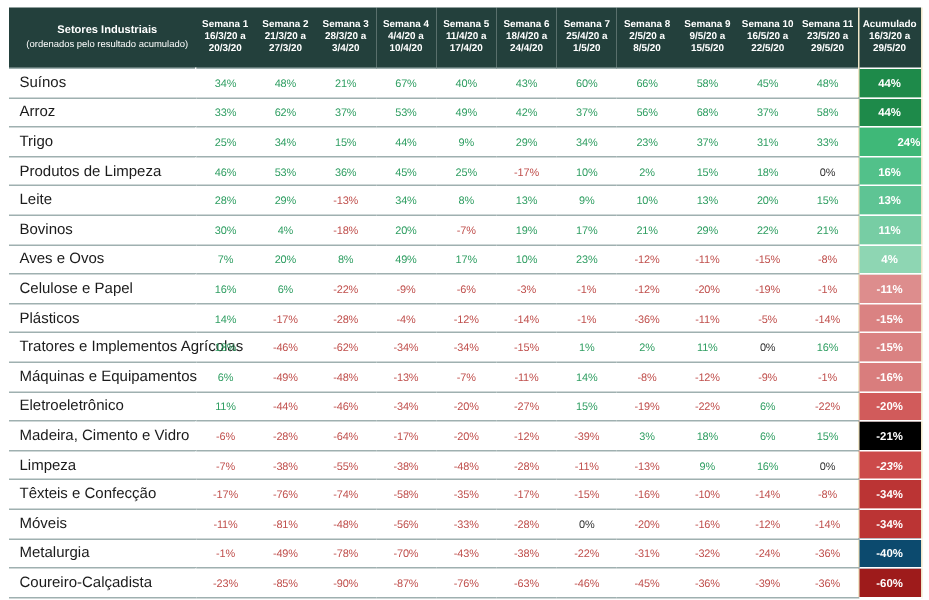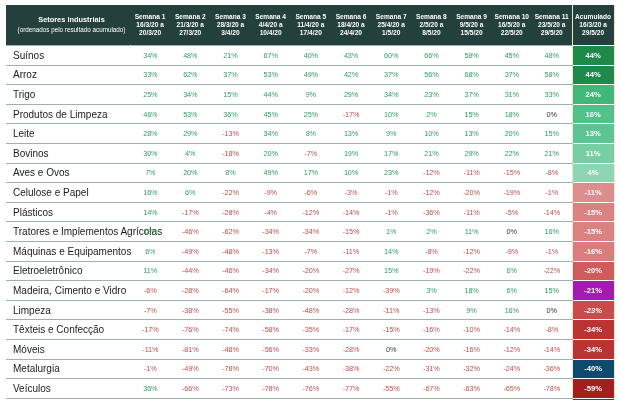--- a/index.html
+++ b/index.html
@@ -229,21 +229,21 @@
           <td class="val pos">34%</td>
           <td class="val pos">15%</td>
           <td class="val pos">44%</td>
           <td class="val pos">9%</td>
           <td class="val pos">29%</td>
           <td class="val pos">34%</td>
           <td class="val pos">23%</td>
           <td class="val pos">37%</td>
           <td class="val pos">31%</td>
           <td class="val pos">33%</td>
-          <td class="acc" style="background: rgb(63, 184, 120);">24%</td>
+          <td class="acc" style="background: rgb(63, 184, 120); text-align: right;">24%</td>
         </tr>
         <tr>
           <td class="sector">Produtos de Limpeza</td>
           <td class="val pos">46%</td>
           <td class="val pos">53%</td>
           <td class="val pos">36%</td>
           <td class="val pos">45%</td>
           <td class="val pos">25%</td>
           <td class="val neg">-17%</td>
           <td class="val pos">10%</td>
@@ -379,21 +379,21 @@
           <td class="val neg">-28%</td>
           <td class="val neg">-64%</td>
           <td class="val neg">-17%</td>
           <td class="val neg">-20%</td>
           <td class="val neg">-12%</td>
           <td class="val neg">-39%</td>
           <td class="val pos">3%</td>
           <td class="val pos">18%</td>
           <td class="val pos">6%</td>
           <td class="val pos">15%</td>
-          <td class="acc" style="background: #a21caf;">-21%</td>
+          <td class="acc" style="background: #000000;">-21%</td>
         </tr>
         <tr>
           <td class="sector">Limpeza</td>
           <td class="val neg">-7%</td>
           <td class="val neg">-38%</td>
           <td class="val neg">-55%</td>
           <td class="val neg">-38%</td>
           <td class="val neg">-48%</td>
           <td class="val neg">-28%</td>
           <td class="val neg">-11%</td>
@@ -442,35 +442,20 @@
           <td class="val neg">-43%</td>
           <td class="val neg">-38%</td>
           <td class="val neg">-22%</td>
           <td class="val neg">-31%</td>
           <td class="val neg">-32%</td>
           <td class="val neg">-24%</td>
           <td class="val neg">-36%</td>
           <td class="acc" style="background: #0c4a6e;">-40%</td>
         </tr>
         <tr>
-          <td class="sector">Veículos</td>
-          <td class="val pos">36%</td>
-          <td class="val neg">-66%</td>
-          <td class="val neg">-73%</td>
-          <td class="val neg">-78%</td>
-          <td class="val neg">-76%</td>
-          <td class="val neg">-77%</td>
-          <td class="val neg">-55%</td>
-          <td class="val neg">-67%</td>
-          <td class="val neg">-63%</td>
-          <td class="val neg">-65%</td>
-          <td class="val neg">-78%</td>
-          <td class="acc" style="background: rgb(163, 31, 31);">-59%</td>
-        </tr>
-        <tr>
           <td class="sector">Coureiro-Calçadista</td>
           <td class="val neg">-23%</td>
           <td class="val neg">-85%</td>
           <td class="val neg">-90%</td>
           <td class="val neg">-87%</td>
           <td class="val neg">-76%</td>
           <td class="val neg">-63%</td>
           <td class="val neg">-46%</td>
           <td class="val neg">-45%</td>
           <td class="val neg">-36%</td>

